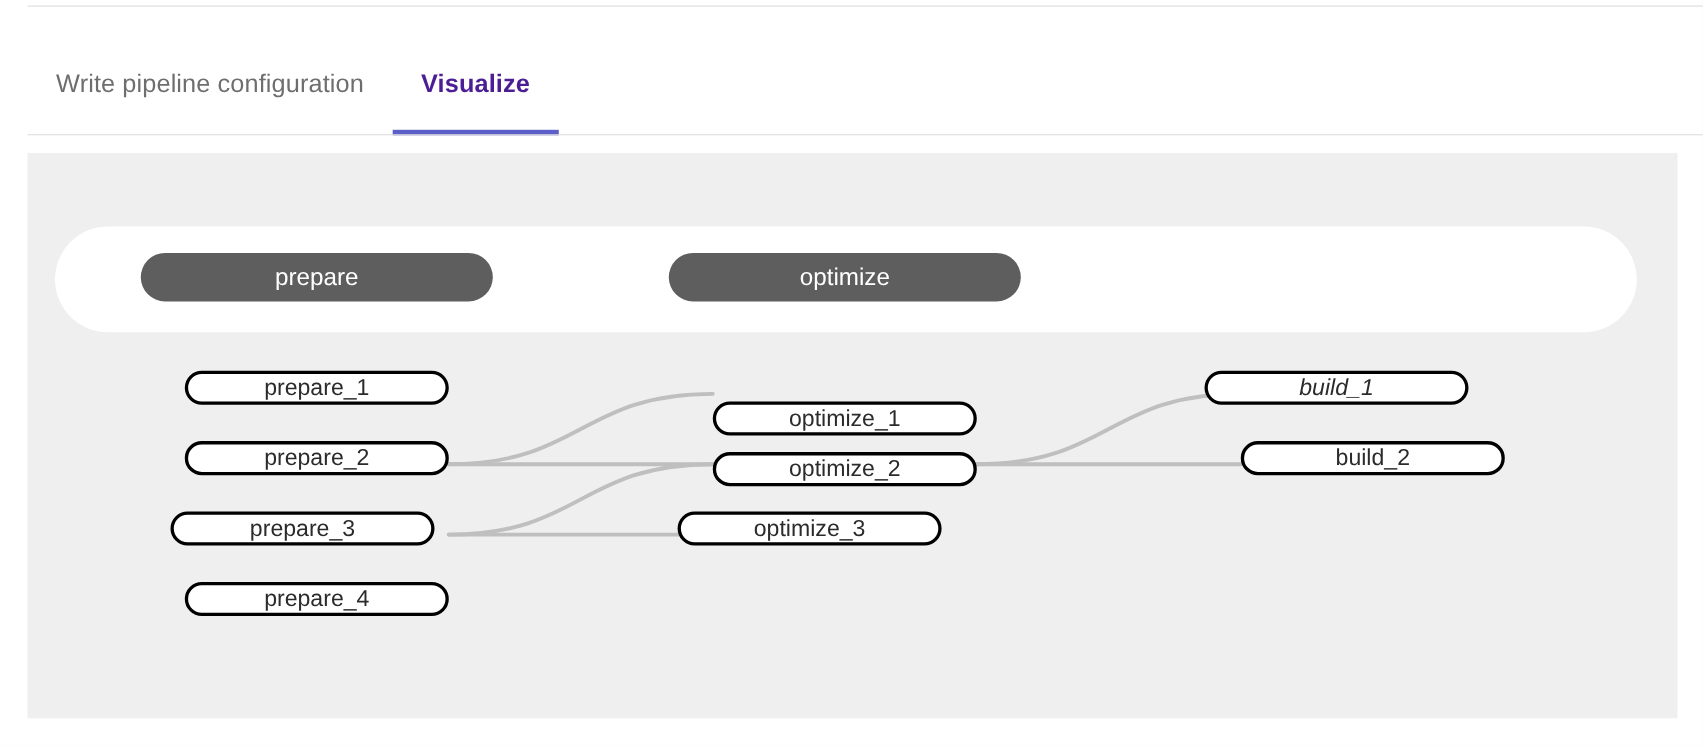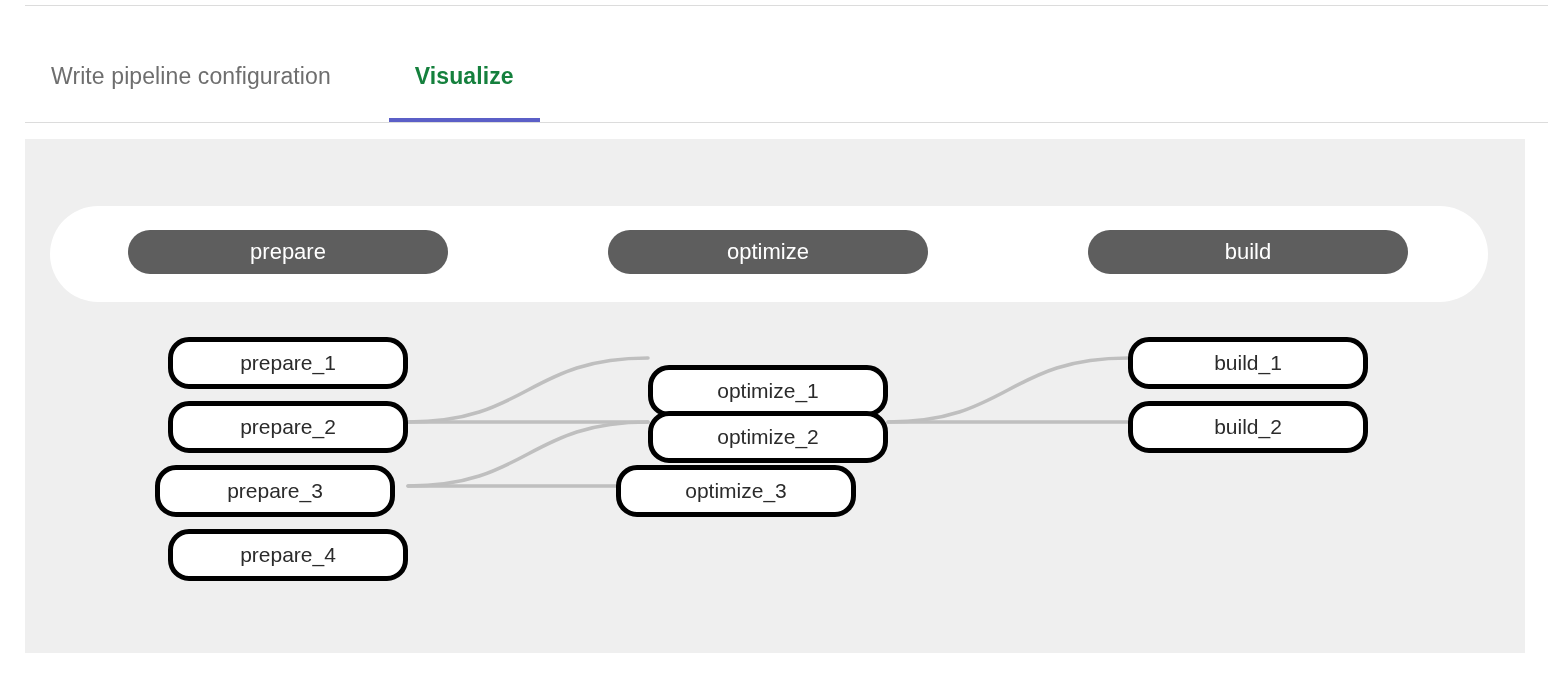--- a/index.html
+++ b/index.html
@@ -42,37 +42,36 @@
     height: 1px;
     background: #dcdcdc;
   }
   .tabs {
     position: absolute;
     left: 0;
     top: 0;
     height: 93px;
     display: flex;
     align-items: flex-start;
-    gap: 32px;
   }
   .tab {
     position: relative;
     height: 93px;
     display: flex;
     align-items: center;
     padding: 0 26px;
     font-size: 23px;
     letter-spacing: 0.1px;
     color: #6e6e6e;
     cursor: pointer;
     white-space: nowrap;
     user-select: none;
   }
   .tab.active {
-    color: #15803d;
+    color: #4c1d95;
     font-weight: bold;
   }
   .tab.active::after {
     content: "";
     position: absolute;
     left: 0;
     right: 0;
     bottom: 0;
     height: 5px;
     background: #5b5fc7;
@@ -109,23 +108,23 @@
     display: flex;
     align-items: center;
     justify-content: center;
     cursor: pointer;
     user-select: none;
   }
 
   
   .job-node {
     position: absolute;
-    height: 52px;
+    height: 31px;
     background: #ffffff;
-    border: 5px solid #000000;
+    border: 3px solid #000000;
     border-radius: 21px;
     display: flex;
     align-items: center;
     justify-content: center;
     font-size: 21px;
     color: #2b2b2b;
     cursor: pointer;
     user-select: none;
     z-index: 2;
   }
@@ -158,37 +157,36 @@
       <div class="tab active">Visualize</div>
     </div>
   <div class="tabbar-rule"></div>
 </div>
 
 <div class="viz-panel">
 
   <div class="stage-header-bar" id="stage-header-bar">
       <div class="stage-pill" style="left: 558px; width: 320px;">optimize</div>
       <div class="stage-pill" style="left: 78px; width: 320px;">prepare</div>
-      <div class="stage-pill" style="left: 1038px; width: 320px;">build</div>
     </div>
 
   <svg class="edges" viewBox="0 0 1500 514" id="edges">
       <path class="edge-path" d="M 383,283 C 503,283 503,219 623,219"></path>
       <path class="edge-path" d="M 383,283 C 503,283 503,283 623,283"></path>
       <path class="edge-path" d="M 383,347 C 503,347 503,283 623,283"></path>
       <path class="edge-path" d="M 383,347 C 503,347 503,347 623,347"></path>
       <path class="edge-path" d="M 863,283 C 983,283 983,219 1103,219"></path>
       <path class="edge-path" d="M 863,283 C 983,283 983,283 1103,283"></path>
     </svg>
 
   <div id="jobs-layer">
       <div class="job-node" style="left: 143px; top: 198px; width: 240px;">prepare_1</div>
       <div class="job-node" style="left: 143px; top: 262px; width: 240px;">prepare_2</div>
       <div class="job-node" style="left: 130px; top: 326px; width: 240px;">prepare_3</div>
       <div class="job-node" style="left: 143px; top: 390px; width: 240px; text-align: center;">prepare_4</div>
       <div class="job-node" style="left: 623px; top: 198px; width: 240px; margin-top: 28px;">optimize_1</div>
       <div class="job-node" style="left: 623px; top: 272px; width: 240px;">optimize_2</div>
       <div class="job-node" style="left: 591px; top: 326px; width: 240px;">optimize_3</div>
-      <div class="job-node" style="left: 1103px; top: 198px; width: 240px;">build_1</div>
+      <div class="job-node" style="left: 1070px; top: 198px; width: 240px; font-style: italic;">build_1</div>
       <div class="job-node" style="left: 1103px; top: 262px; width: 240px; text-align: center;">build_2</div>
     </div>
 
 </div>
 
 </body></html>

